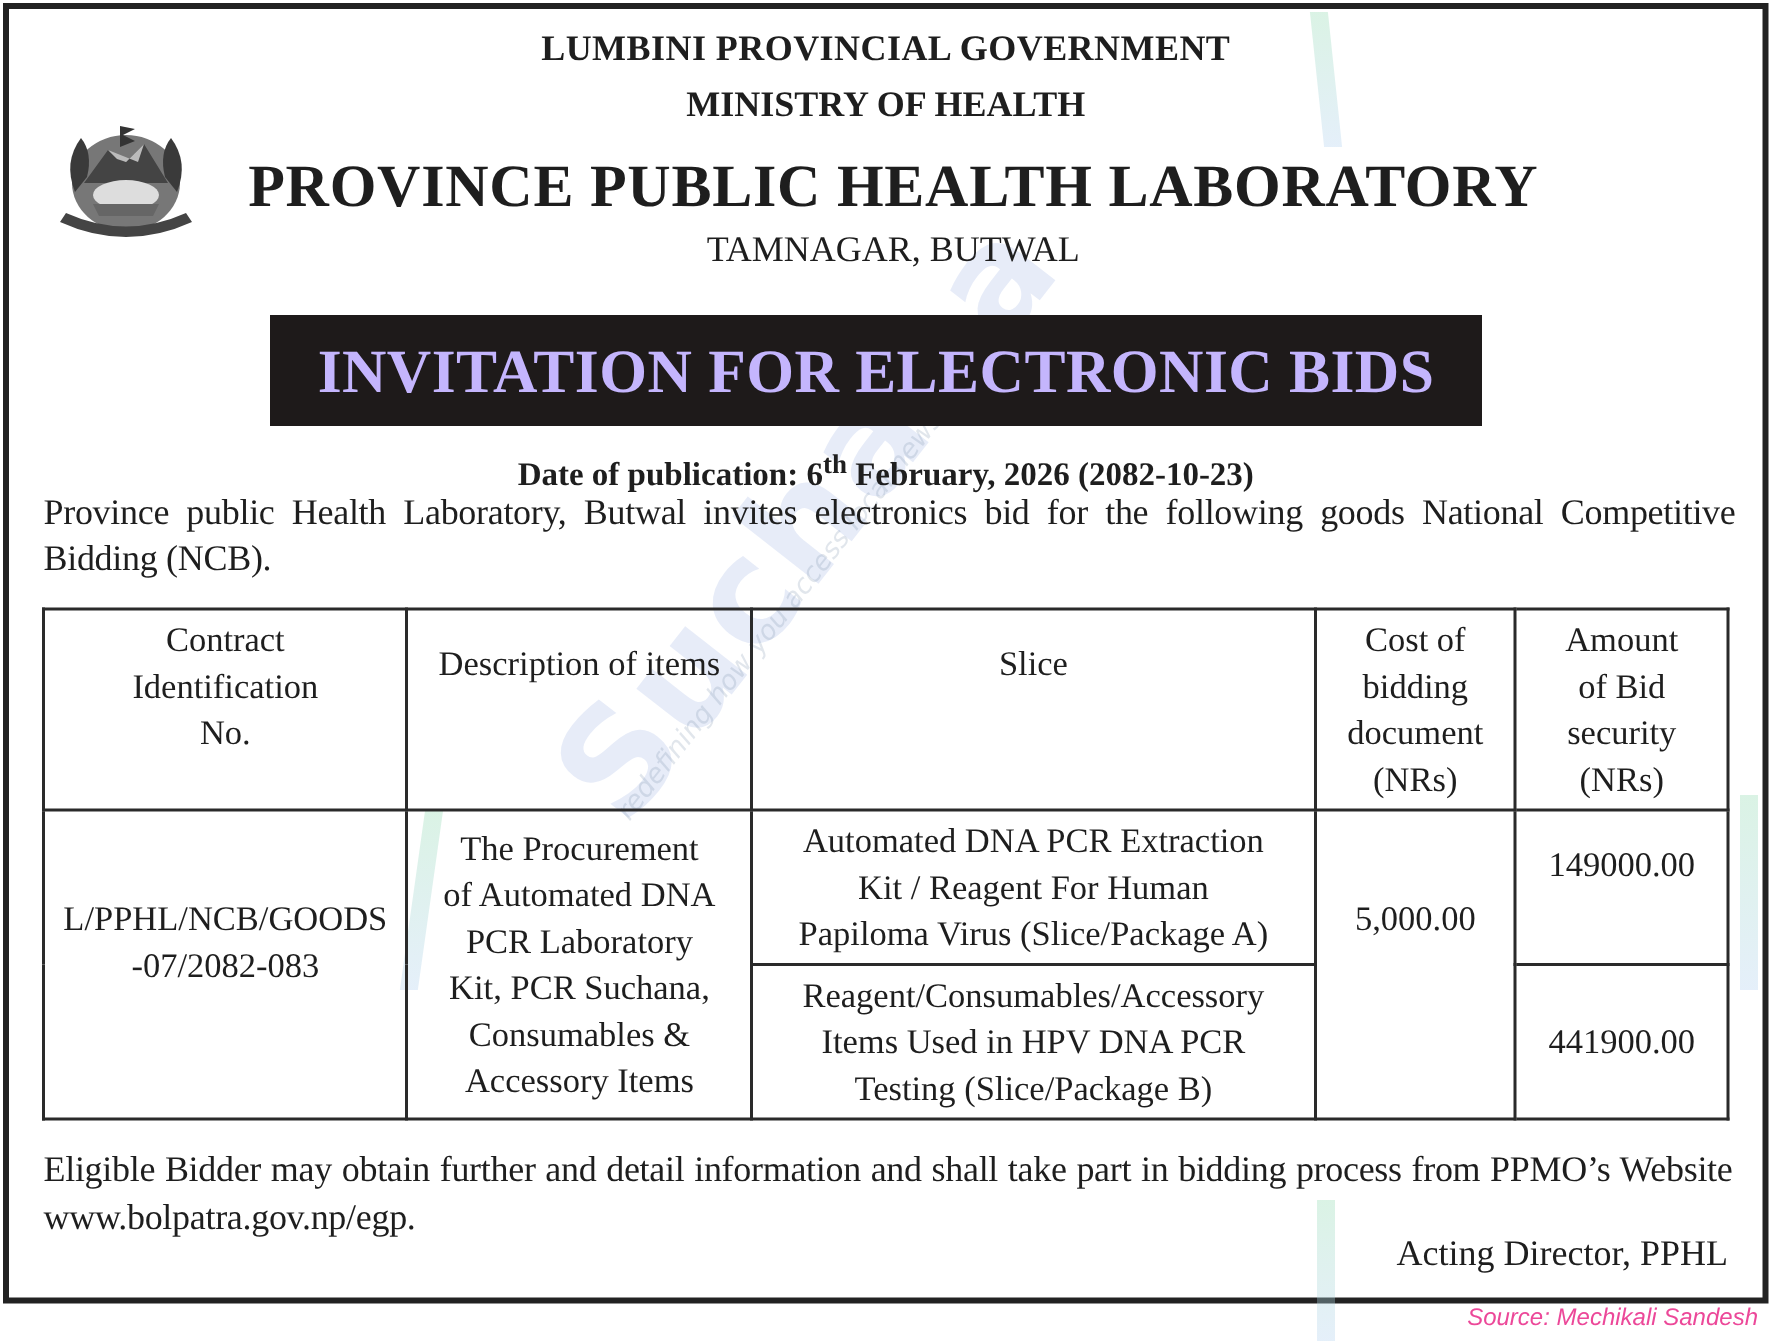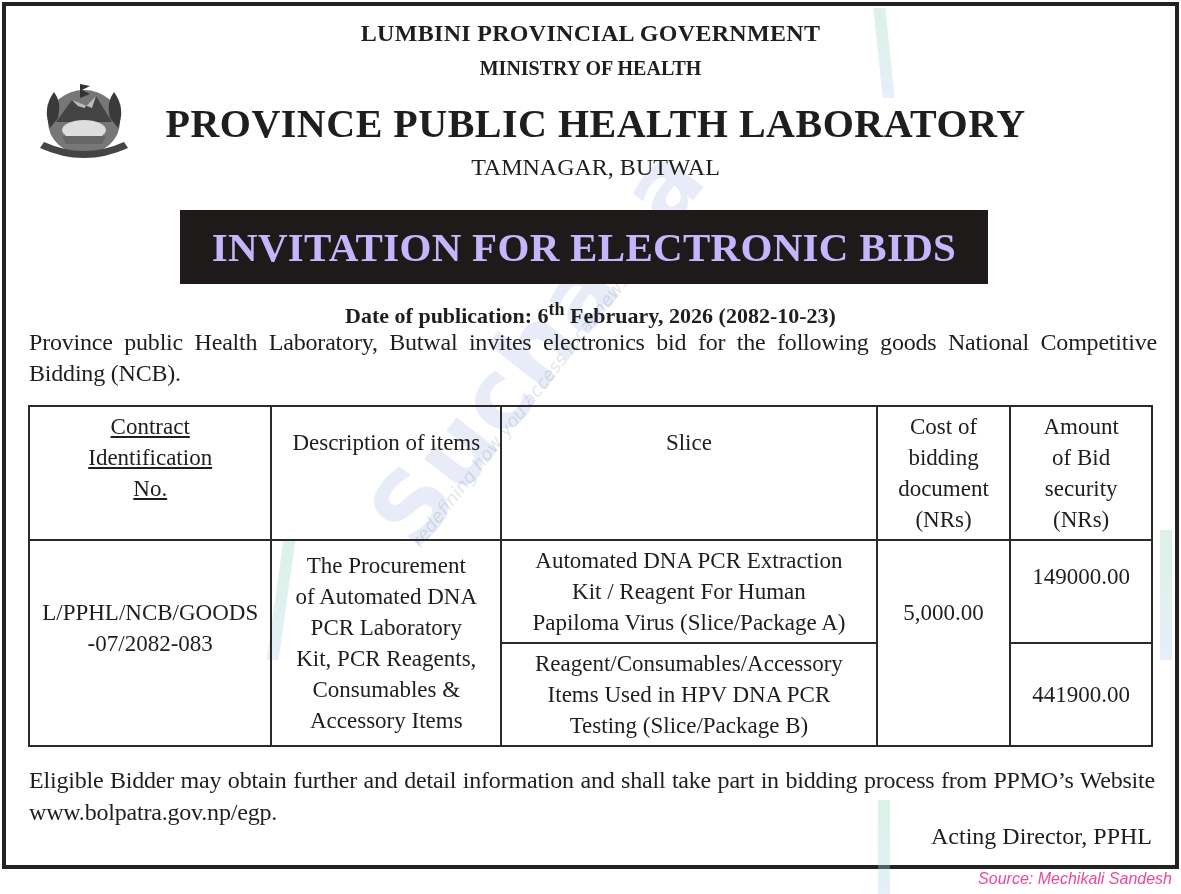--- a/index.html
+++ b/index.html
@@ -19,21 +19,21 @@
   .wm-tag {
     position: absolute; left: 350px; top: 400px; transform: rotate(-52deg);
     font-family: "DejaVu Sans", sans-serif; font-style: italic; font-size: 18px;
     color: rgba(120,140,170,0.22); pointer-events: none; white-space: nowrap;
   }
   .emblem { position: absolute; left: 32px; top: 78px; width: 104px; height: 90px; }
   .line1, .line2 {
     position: absolute; left: 0; width: 1181px; text-align: center; font-weight: bold;
   }
   .line1 { top: 20px; font-size: 24px; letter-spacing: 0.3px; }
-  .line2 { top: 57px; font-size: 20px; }
+  .line2 { top: 57px; font-size: 24px; }
   .org {
     position: absolute; left: 0; width: 1181px; top: 100px; text-align: center;
     font-weight: bold; font-size: 40px; letter-spacing: 0.5px; padding-left: 5px;
   }
   .addr {
     position: absolute; left: 0; width: 1181px; top: 154px; text-align: center;
     font-size: 24px; padding-left: 5px;
   }
   .banner {
     position: absolute; left: 180px; top: 210px; width: 808px; height: 74px; background: #1e1a1a;
@@ -49,21 +49,21 @@
     text-align: justify; letter-spacing: -0.2px;
   }
   table.bids {
     position: absolute; left: 28px; top: 405px; width: 1125px; border-collapse: collapse;
     font-size: 23px; line-height: 31px;
   }
   table.bids th, table.bids td {
     border: 2.5px solid #2a2a2a; text-align: center; vertical-align: middle; font-weight: normal; padding: 0 6px;
   }
   table.bids thead th { height: 132px; }
-  .c1 { width: 229px; text-decoration: underline; }
+  .c1 { width: 229px; }
   .c2 { width: 220px; }
   .c3 { width: 364px; }
   .c4 { width: 121px; }
   .c5 { width: 129px; }
   .r1 { height: 103px; }
   .r2 { height: 103px; }
   .footer {
     position: absolute; left: 29px; top: 764px; width: 1126px; font-size: 24px; line-height: 32px;
     text-align: justify; letter-spacing: -0.2px;
   }
@@ -156,21 +156,21 @@
     <tr class="r1">
       <td rowspan="2">
         <div>L/PPHL/NCB/GOODS</div>
         <div>-07/2082-083</div>
         <div style="height:31px"></div>
       </td>
       <td rowspan="2">
         <div>The Procurement</div>
         <div>of Automated DNA</div>
         <div>PCR Laboratory</div>
-        <div>Kit, PCR Reagents,</div>
+        <div>Kit, PCR Suchana,</div>
         <div>Consumables &amp;</div>
         <div>Accessory Items</div>
       </td>
       <td>
         <div>Automated DNA PCR Extraction</div>
         <div>Kit / Reagent For Human</div>
         <div>Papiloma Virus (Slice/Package A)</div>
       </td>
       <td rowspan="2">
         <div>5,000.00</div>

